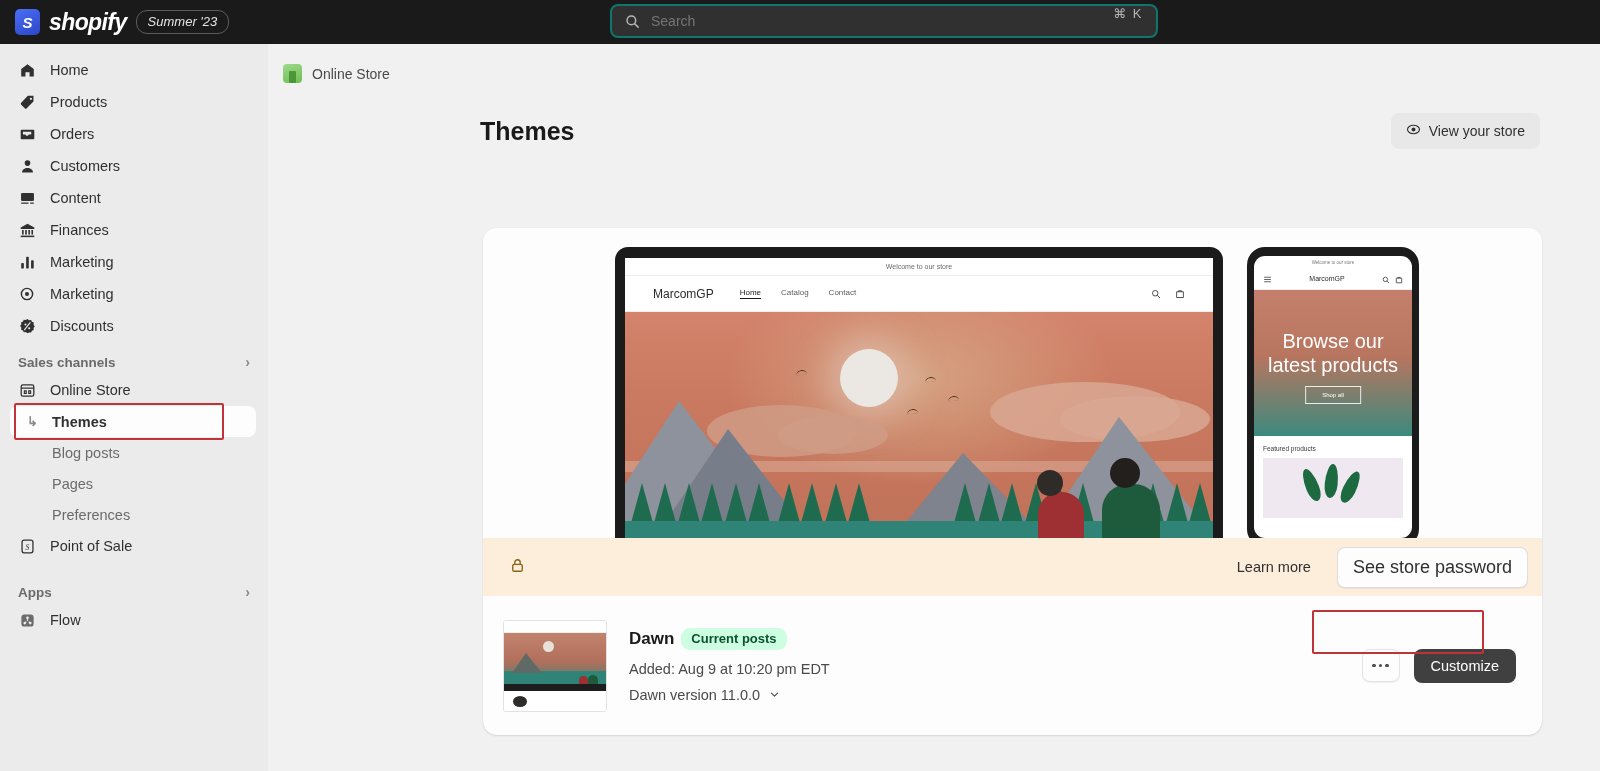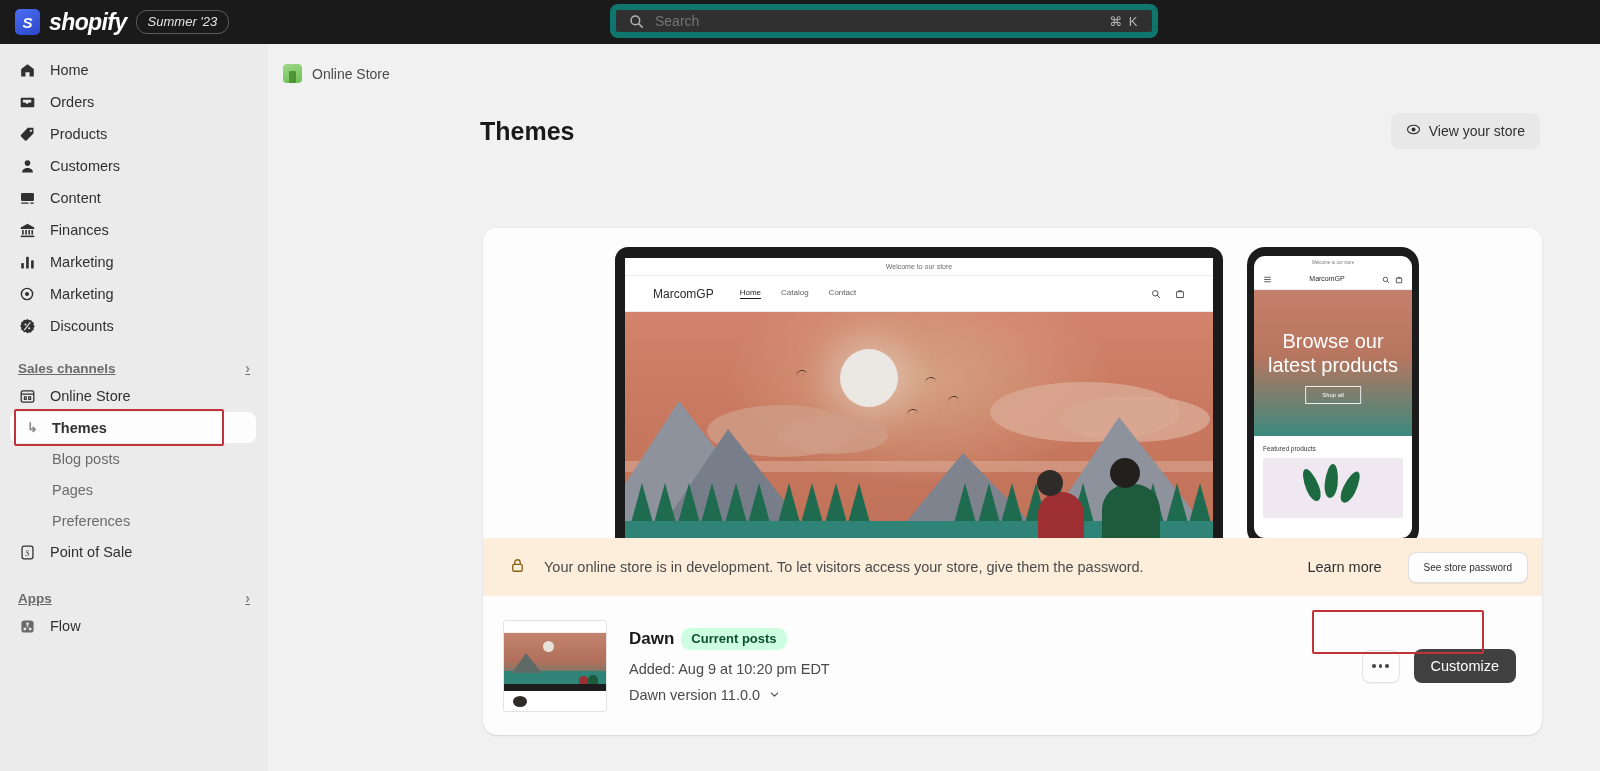--- a/index.html
+++ b/index.html
@@ -27,22 +27,22 @@
     color: #fff; font-size: 23px; font-weight: bold; font-style: italic;
     letter-spacing: -0.6px;
   }
   .season-badge {
     border: 1px solid #5c5c5c; border-radius: 11px;
     padding: 3px 11px 4px; color: #e3e3e3; font-size: 13px;
     font-style: italic; margin-left: 0;
   }
   .searchwrap {
     position: absolute; left: 610px; top: 4px; width: 548px; height: 34px;
-    background: #303030; border: 6px solid #0f766e; border-radius: 8px;
-    display: flex; align-items: center; padding: 0 13px;
+    background: #303030; border: 2px solid #0f766e; border-radius: 8px;
+    display: flex; padding: 0 13px;
   }
   .searchwrap .ic { flex: 0 0 auto; display: flex; align-items: center; }
   .search-text {
     flex: 1; color: #b5b5b5; font-size: 14px; margin-left: 11px;
     background: none; border: none; outline: none;
     font-family: "Liberation Sans", sans-serif;
   }
   .search-kbd { color: #b5b5b5; font-size: 13px; letter-spacing: 1.5px; }
 
   
@@ -53,23 +53,22 @@
   .nav-item {
     display: flex; align-items: center; height: 32px;
     margin: 0 10px; padding-left: 8px; border-radius: 8px;
     color: #303030; font-size: 14.5px; cursor: pointer;
   }
   .nav-item .lbl { margin-left: 13px; }
   .nav-item.first { margin-top: 10px; }
   .nav-icon { width: 19px; height: 19px; display: flex; align-items: center; justify-content: center; }
   .section-head {
     display: flex; align-items: center; justify-content: space-between;
-    margin: 18px 18px 4px 18px; color: #6b6b6b; font-size: 13.5px; font-weight: bold;
+    margin: 12px 18px 4px 18px; color: #6b6b6b; font-size: 13.5px; font-weight: bold;
     cursor: pointer;
-    text-decoration: underline;
   }
   .chev-right { color: #8a8a8a; font-size: 14px; }
   .sub-item {
     display: flex; align-items: center; height: 31px;
     margin: 0 10px; padding-left: 42px; border-radius: 8px;
     color: #6b6b6b; font-size: 14.5px; cursor: pointer;
   }
   .sub-item.selected {
     background: #fdfdfd; color: #303030; font-weight: bold;
     width: 246px; margin-left: 10px;
@@ -202,21 +201,21 @@
 
   
   .dev-banner {
     position: absolute; left: 0; top: 310px; width: 100%; height: 58px;
     background: #fdeedc; display: flex; align-items: center; padding: 0 14px 0 26px;
   }
   .dev-text { margin-left: 18px; color: #4a4a4a; font-size: 14.5px; }
   .learn-more { margin-left: auto; color: #303030; font-size: 14.5px; cursor: pointer; }
   .pw-btn {
     margin-left: 26px; background: #fdfdfd; border: 1px solid rgba(0,0,0,0.12);
-    border-radius: 8px; padding: 9px 15px; font-size: 10px; color: #303030;
+    border-radius: 8px; padding: 9px 15px; font-size: 18px; color: #303030;
     cursor: pointer; font-family: "Liberation Sans", sans-serif;
     box-shadow: 0 1px 0 rgba(0,0,0,0.06);
   }
 
   
   .theme-row {
     position: absolute; left: 0; top: 368px; width: 100%; height: 139px;
     display: flex; align-items: center; padding: 0 16px 0 20px;
   }
   .thumb {
@@ -231,21 +230,21 @@
   .theme-name { font-size: 17px; font-weight: bold; color: #1a1a1a; }
   .badge {
     background: #cdfee1; color: #0c5132; font-size: 13px; font-weight: bold;
     border-radius: 9px; padding: 3px 10px 4px;
   }
   .theme-meta { color: #4a4a4a; font-size: 14.5px; margin-top: 11px; }
   .theme-ver {
     color: #4a4a4a; font-size: 14.5px; margin-top: 10px;
     display: flex; align-items: center; gap: 9px; cursor: pointer;
   }
-  .row-actions { margin-left: auto; display: flex; align-items: flex-end; gap: 14px; padding-right: 10px; }
+  .row-actions { margin-left: auto; display: flex; align-items: center; gap: 14px; padding-right: 10px; }
   .dots-btn {
     width: 38px; height: 33px; background: #fdfdfd; border: 1px solid rgba(0,0,0,0.10);
     border-radius: 8px; display: flex; align-items: center; justify-content: center;
     cursor: pointer; box-shadow: 0 1px 0 rgba(0,0,0,0.05);
   }
   .dots-btn span { width: 3.5px; height: 3.5px; border-radius: 50%; background: #4a4a4a; margin: 0 1.5px; }
   .customize-btn {
     background: #404040; color: #fff; border: none; border-radius: 8px;
     padding: 9px 17px; font-size: 14.5px; cursor: pointer;
     font-family: "Liberation Sans", sans-serif;
@@ -283,33 +282,33 @@
         <svg width="17" height="17" viewBox="0 0 20 20" fill="#303030">
             <path d="M10 2.6 2.6 8.2V17h5v-5h4.8v5h5V8.2z"></path>
           </svg>
       </span>
       <span class="lbl">Home</span>
     </div>
 
     <div class="nav-item">
       <span class="nav-icon">
         <svg width="17" height="17" viewBox="0 0 20 20" fill="#303030">
+            <path d="M10.4 2.2H17v6.6L9.1 16.7a1.6 1.6 0 0 1-2.3 0L2.6 12.5a1.6 1.6 0 0 1 0-2.3zm3.6 2.1a1.3 1.3 0 1 0 0 2.7 1.3 1.3 0 0 0 0-2.7z"></path>
+          </svg>
+      </span>
+      <span class="lbl">Products</span>
+    </div>
+
+    <div class="nav-item">
+      <span class="nav-icon">
+        <svg width="17" height="17" viewBox="0 0 20 20" fill="#303030">
             <path d="M3 4.5h14a1 1 0 0 1 1 1v9a1 1 0 0 1-1 1H3a1 1 0 0 1-1-1v-9a1 1 0 0 1 1-1zm1.6 2.2v3.4h3c.3 1 .9 1.5 1.9 1.5s1.6-.5 1.9-1.5h3V6.7z"></path>
           </svg>
       </span>
       <span class="lbl">Orders</span>
-    </div>
-
-    <div class="nav-item">
-      <span class="nav-icon">
-        <svg width="17" height="17" viewBox="0 0 20 20" fill="#303030">
-            <path d="M10.4 2.2H17v6.6L9.1 16.7a1.6 1.6 0 0 1-2.3 0L2.6 12.5a1.6 1.6 0 0 1 0-2.3zm3.6 2.1a1.3 1.3 0 1 0 0 2.7 1.3 1.3 0 0 0 0-2.7z"></path>
-          </svg>
-      </span>
-      <span class="lbl">Products</span>
     </div>
 
     <div class="nav-item">
       <span class="nav-icon">
         <svg width="17" height="17" viewBox="0 0 20 20" fill="#303030">
             <circle cx="10" cy="6" r="3.3"></circle>
             <path d="M3.6 17c0-3.2 2.9-5.2 6.4-5.2s6.4 2 6.4 5.2z"></path>
           </svg>
       </span>
       <span class="lbl">Customers</span>
@@ -573,21 +572,20 @@
         </div>
       </div>
 
       <div class="dev-banner">
         <span>
           <svg width="17" height="17" viewBox="0 0 20 20" fill="none" stroke="#8a6116" stroke-width="1.6">
             <rect x="4.4" y="8.6" width="11.2" height="8.2" rx="1.8"></rect>
             <path d="M6.8 8.6V6.4a3.2 3.2 0 0 1 6.4 0v2.2"></path>
           </svg>
         </span>
-        <span class="dev-text">Your online store is in development. To let visitors access your store, give them the password.</span>
         <span class="learn-more">Learn more</span>
         <button class="pw-btn">See store password</button>
       </div>
 
       <div class="theme-row">
         <div class="thumb">
           <div class="thumb-bar"></div>
           <div class="thumb-img">
             <div style="position:absolute;left:38%;top:14%;width:11px;height:11px;border-radius:50%;background:#e7e1da;"></div>
             <div style="position:absolute;left:0;bottom:0;width:100%;height:34%;background:#2f8377;"></div>

